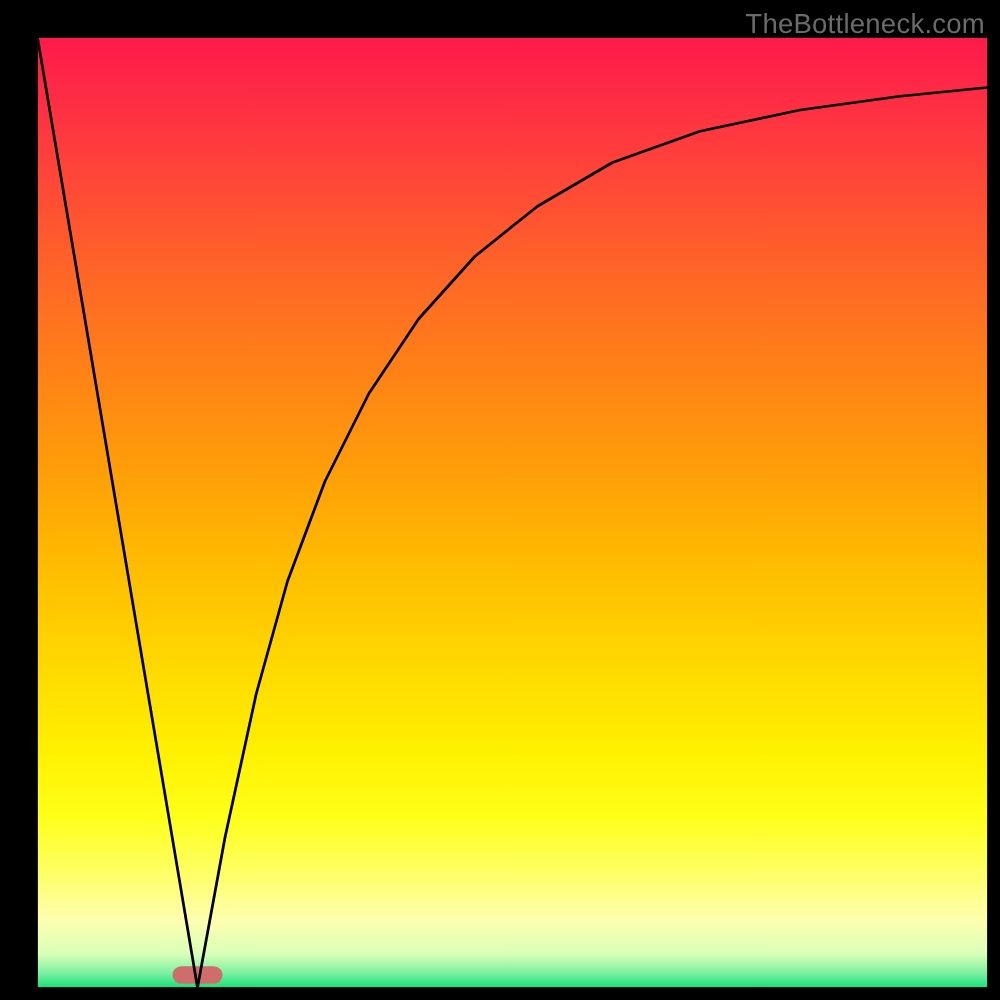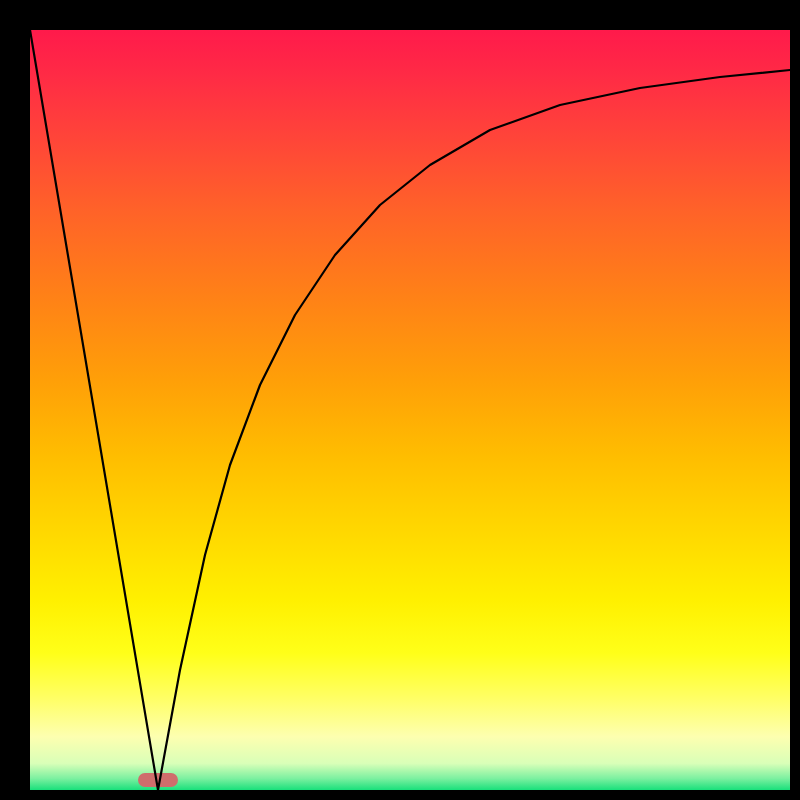--- a/index.html
+++ b/index.html
@@ -80,14 +80,15 @@
     </svg>
 
     <div class="marker" style="left: 108px; top: 743px; width: 40px; height: 14px; background: rgb(207, 109, 108);"></div>
 
     <svg class="curve" width="760" height="760" viewBox="0 0 760 760" preserveAspectRatio="none">
       <path id="curve-path" d="M0.0 0.0 L128.0 760.0 M128.0 760.0 L150.0 640.0 L175.0 525.0 L200.0 435.0 L230.0 355.0 L265.0 285.0 L305.0 225.0 L350.0 175.0 L400.0 135.0 L460.0 100.0 L530.0 75.0 L610.0 58.0 L690.0 47.0 L760.0 40.0" stroke="#000" stroke-width="2.2" fill="none" stroke-linejoin="round" stroke-linecap="round"></path>
     </svg>
 
   </div>
 
+  <div class="watermark">TheBottleneck.com</div>
 
 </div>
 
 </body></html>

